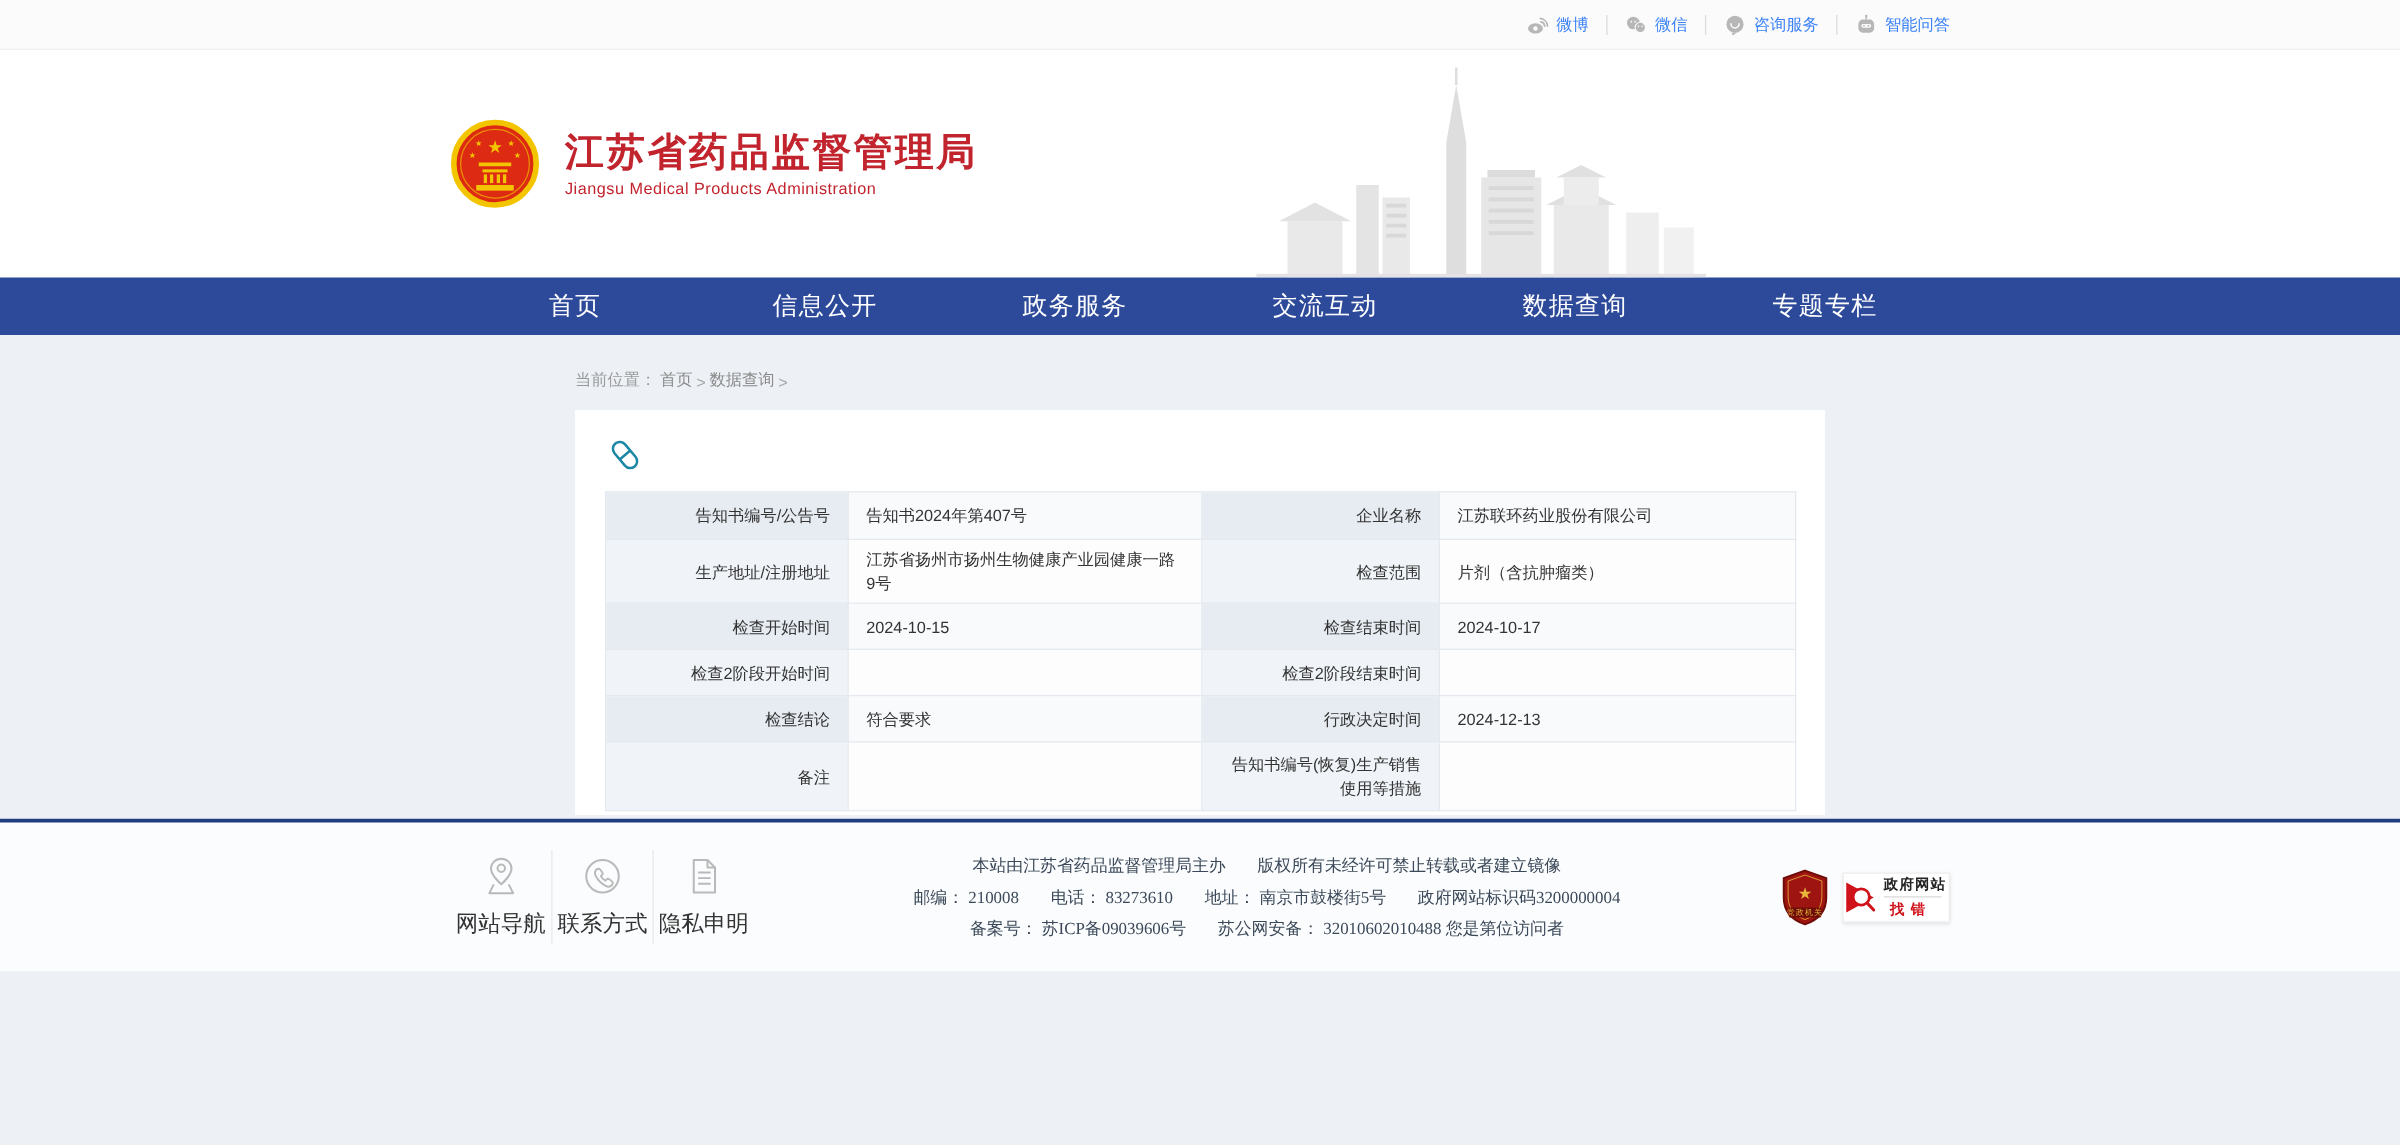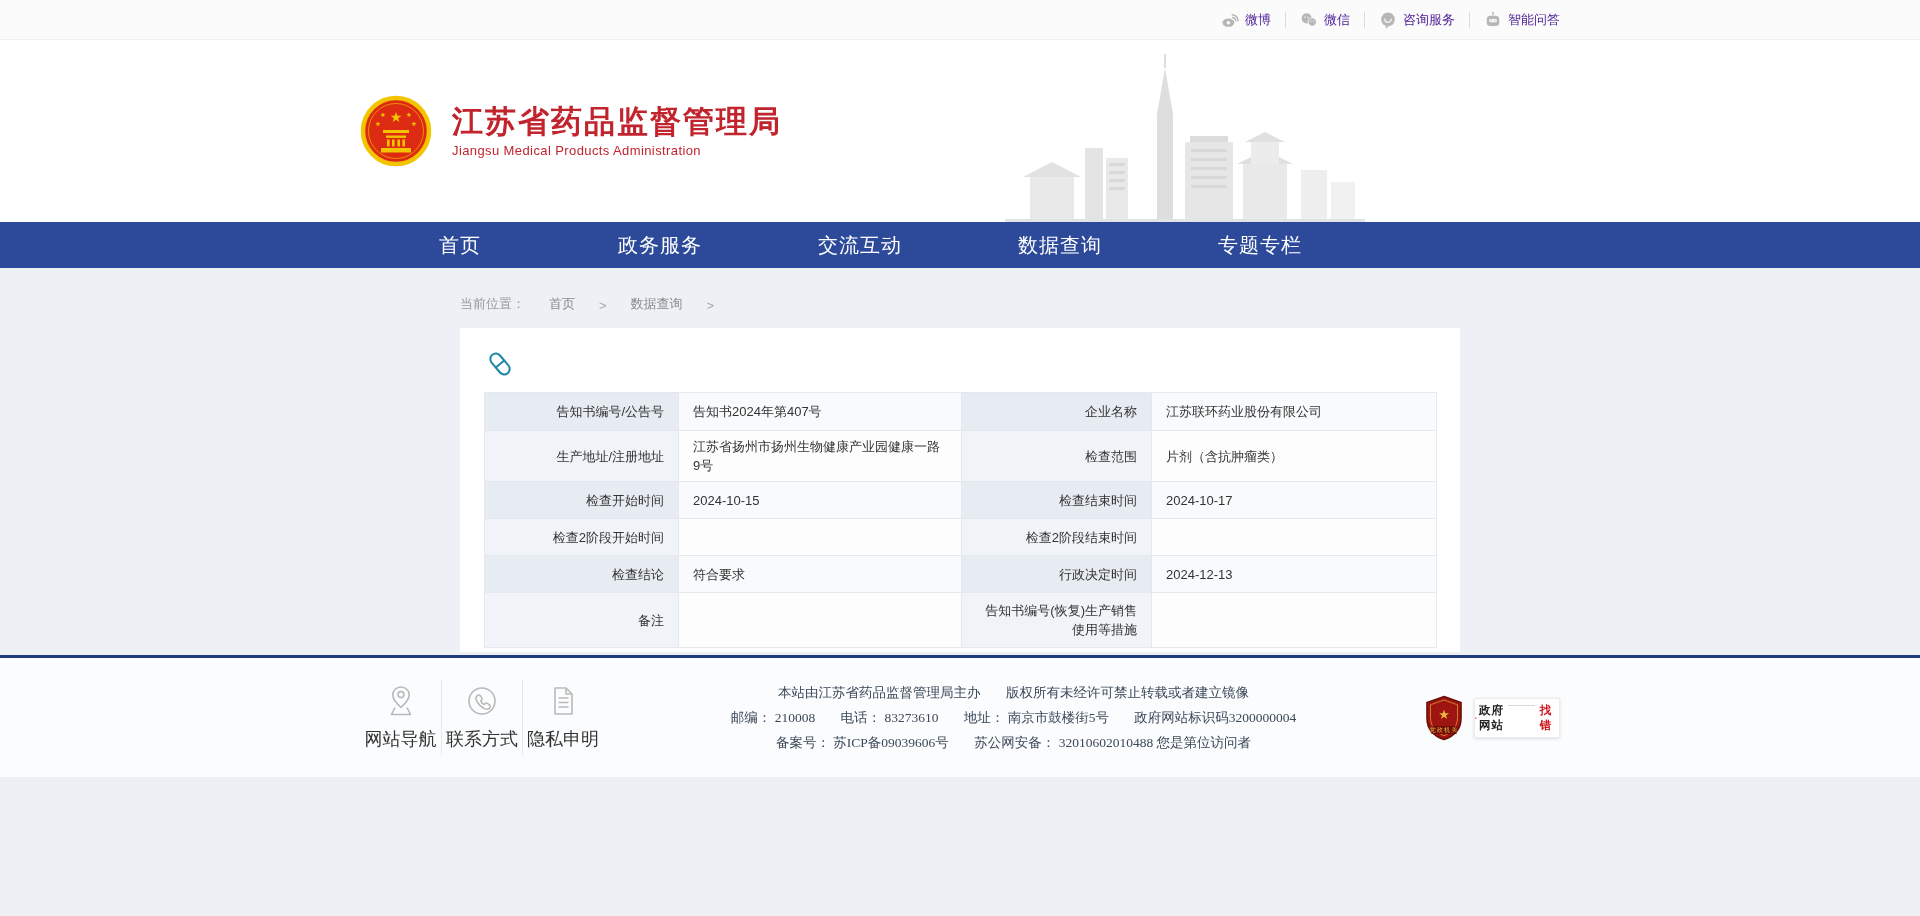--- a/index.html
+++ b/index.html
@@ -4,21 +4,21 @@
 <style>
   * { margin:0; padding:0; box-sizing:border-box; }
   html,body { width:1920px; height:916px; overflow:hidden; background:#edf1f6;
     font-family:"Liberation Sans","DejaVu Sans",sans-serif; }
   .container { width:1200px; margin:0 auto; position:relative; height:100%; }
 
   
   .topbar { height:40px; background:#fbfbfb; border-bottom:1px solid #f0f0f0; }
   .topbar .container { display:flex; justify-content:flex-end; align-items:center; }
   .topbar-item { display:flex; align-items:center; gap:6px; padding:0 14px;
-    color:#4c1d95; font-size:13px; cursor:pointer; height:16px; }
+    color:#3b82f6; font-size:13px; cursor:pointer; height:16px; }
   .topbar-item + .topbar-item { border-left:1px solid #dcdcdc; }
   .topbar-item:last-child { padding-right:0; }
   .topbar-item svg { display:block; }
 
   
   .header { height:182px; background:#ffffff; overflow:hidden; }
   .header .container { display:flex; align-items:center; }
   .logo-group { display:flex; align-items:center; gap:20px; position:relative; z-index:2; }
   .emblem { width:72px; height:72px; flex:0 0 auto; }
   .site-title { font-size:31px; font-weight:bold; color:#c2242e; letter-spacing:2px; line-height:36px; }
@@ -27,21 +27,21 @@
 
   
   .navbar { height:46px; background:#2c4a99; }
   .navbar .container { display:flex; }
   .nav-item { width:200px; height:46px; line-height:46px; text-align:center;
     color:#ffffff; font-size:20px; letter-spacing:1px; cursor:pointer; }
 
   
   .main { height:387px; background:#edf1f6; }
   .breadcrumb { width:1000px; margin:0 auto; padding-top:27px; font-size:13px; color:#999;
-    display:flex; align-items:flex-end; gap:24px; }
+    display:flex; align-items:flex-end; gap:3px; }
   .breadcrumb .crumb-link { color:#8a8a8a; cursor:pointer; }
   .breadcrumb .crumb-sep { color:#a8a8a8; }
 
   .card { width:1000px; height:324px; margin:15px auto 0; background:#ffffff;
     padding:20px 24px 0; overflow:hidden; }
   .pill-icon { width:32px; height:32px; margin-bottom:8px; }
 
   table.detail { width:100%; border-collapse:collapse; table-layout:fixed; }
   table.detail td { border:1px solid #e4e9f0; font-size:13px; color:#333;
     padding:6px 14px; line-height:19px; }
@@ -61,21 +61,21 @@
   .f-nav-item { width:81px; display:flex; flex-direction:column; align-items:center;
     justify-content:center; gap:9px; cursor:pointer; padding:4px 0; }
   .f-nav-item + .f-nav-item { border-left:1px solid #e7e7e7; }
   .f-nav-item .f-label { font-size:18px; color:#333; white-space:nowrap; }
   .f-center { flex:1; text-align:center; padding:0 30px; }
   .f-line { font-size:13.5px; color:#3b4859; line-height:25px; white-space:nowrap;font-family:Liberation Serif, serif; }
   .f-line span { margin:0 11px; }
   .badges { display:flex; align-items:center; gap:10px; }
   .find-badge { width:86px; height:40px; background:#fff; border:1px solid #ececec;
     box-shadow:0 1px 3px rgba(0,0,0,.12); display:flex; align-items:center; cursor:pointer; }
-  .find-text { display:flex; flex-direction:row; margin-left:2px; }
+  .find-text { display:flex; flex-direction:column; margin-left:2px; }
   .find-top { font-size:11.5px; font-weight:bold; color:#222; letter-spacing:1px; }
   .find-divider { width:46px; height:1px; background:#d9d9d9; margin:2px 0; }
   .find-bottom { font-size:11.5px; font-weight:bold; color:#d0121b; letter-spacing:5px; padding-left:5px; }
 
   .bottom-space { height:139px; background:#edf1f6; }
 </style>
 </head>
 <body>
 
 <div class="topbar">
@@ -174,20 +174,21 @@
         <rect x="326" y="130" width="24" height="40" fill="#f1f1f1"></rect>
         <rect x="0" y="167" width="360" height="3" fill="#e3e3e3"></rect>
       </g>
     </svg>
   </div>
 </div>
 
 <div class="navbar">
   <div class="container">
     <div class="nav-item">首页</div>
+    <div class="nav-item">信息公开</div>
     <div class="nav-item">政务服务</div>
     <div class="nav-item">交流互动</div>
     <div class="nav-item">数据查询</div>
     <div class="nav-item">专题专栏</div>
   </div>
 </div>
 
 <div class="main">
   <div class="breadcrumb">
     <span>当前位置：</span>

